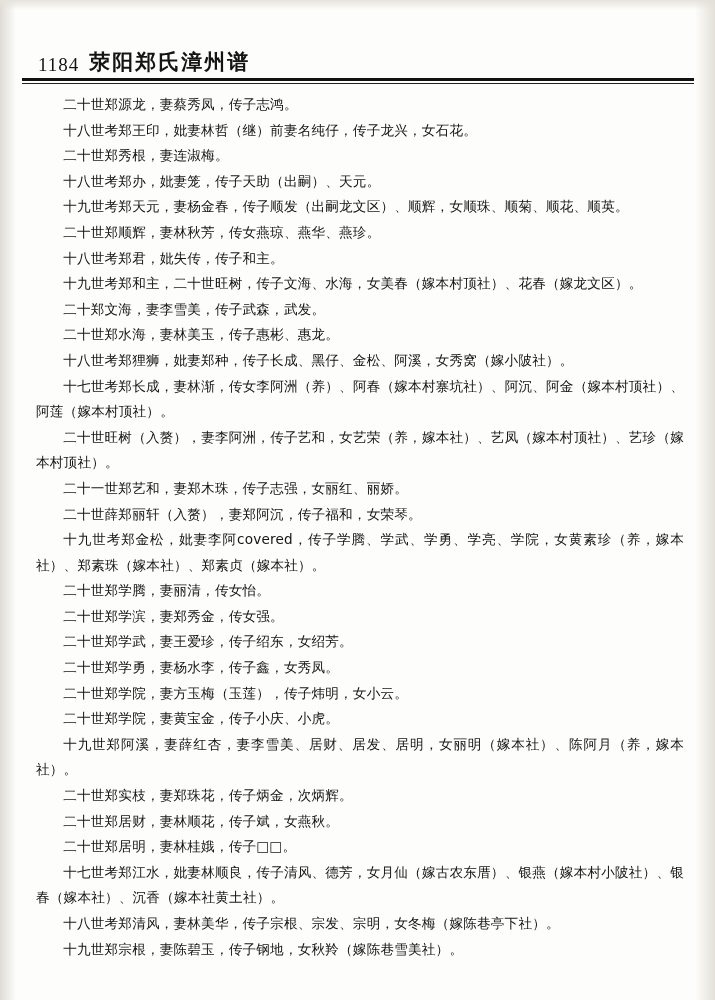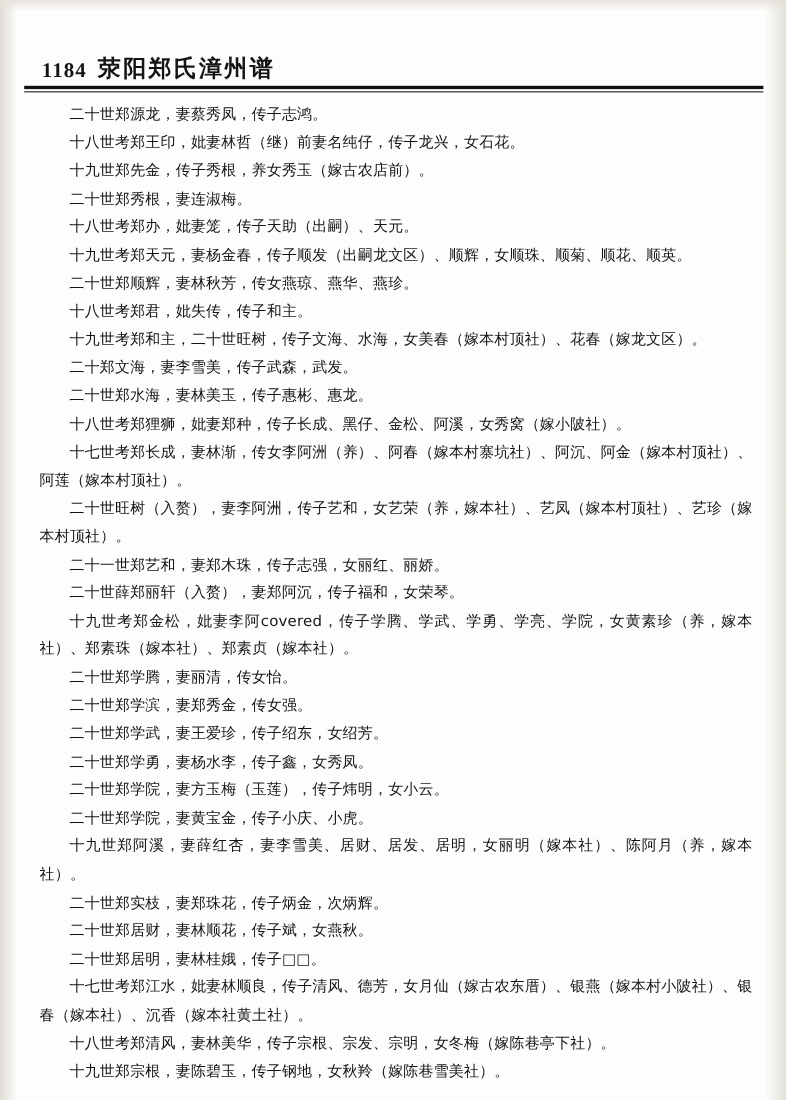--- a/index.html
+++ b/index.html
@@ -48,21 +48,21 @@
     top: 40px;
     width: 640px;
     height: 34px;
     display: flex;
     align-items: flex-end;
     gap: 10px;
   }
   .folio {
     font-family: "Liberation Serif", serif;
     font-size: 19px;
-    font-weight: bold;
+    font-weight: normal;
     letter-spacing: 1px;
     color: #141414;
     line-height: 1;
   }
   .header-title {
     font-family: "DejaVu Sans", sans-serif;
     font-size: 21px;
     font-weight: bold;
     letter-spacing: 2px;
     color: #141414;
@@ -112,21 +112,20 @@
     <span class="folio">1184</span>
     <span class="header-title">荥阳郑氏漳州谱</span>
   </div>
 
   <div class="rule"></div>
   <div class="rule thin"></div>
 
   <div class="body-text">
     <p>二十世郑源龙，妻蔡秀凤，传子志鸿。</p>
     <p>十八世考郑王印，妣妻林哲（继）前妻名纯仔，传子龙兴，女石花。</p>
-    <p>十九世郑先金，传子秀根，养女秀玉（嫁古农店前）。</p>
     <p>二十世郑秀根，妻连淑梅。</p>
     <p>十八世考郑办，妣妻笼，传子天助（出嗣）、天元。</p>
     <p>十九世考郑天元，妻杨金春，传子顺发（出嗣龙文区）、顺辉，女顺珠、顺菊、顺花、顺英。</p>
     <p>二十世郑顺辉，妻林秋芳，传女燕琼、燕华、燕珍。</p>
     <p>十八世考郑君，妣失传，传子和主。</p>
     <p>十九世考郑和主，二十世旺树，传子文海、水海，女美春（嫁本村顶社）、花春（嫁龙文区）。</p>
     <p>二十郑文海，妻李雪美，传子武森，武发。</p>
     <p>二十世郑水海，妻林美玉，传子惠彬、惠龙。</p>
     <p>十八世考郑狸狮，妣妻郑种，传子长成、黑仔、金松、阿溪，女秀窝（嫁小陂社）。</p>
     <p>十七世考郑长成，妻林渐，传女李阿洲（养）、阿春（嫁本村寨坑社）、阿沉、阿金（嫁本村顶社）、阿莲（嫁本村顶社）。</p>

